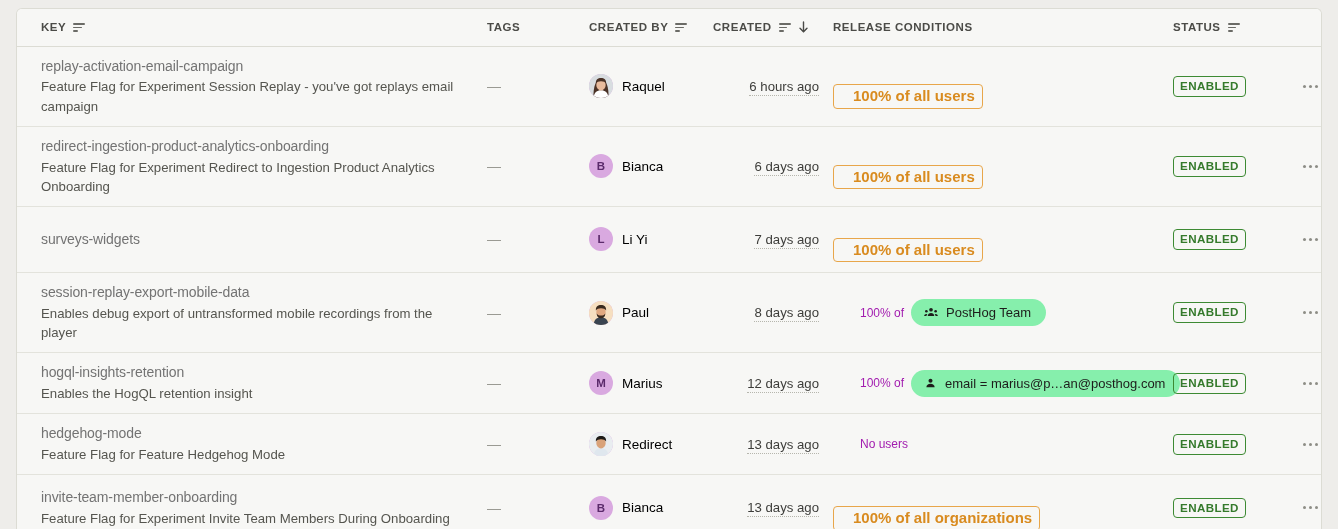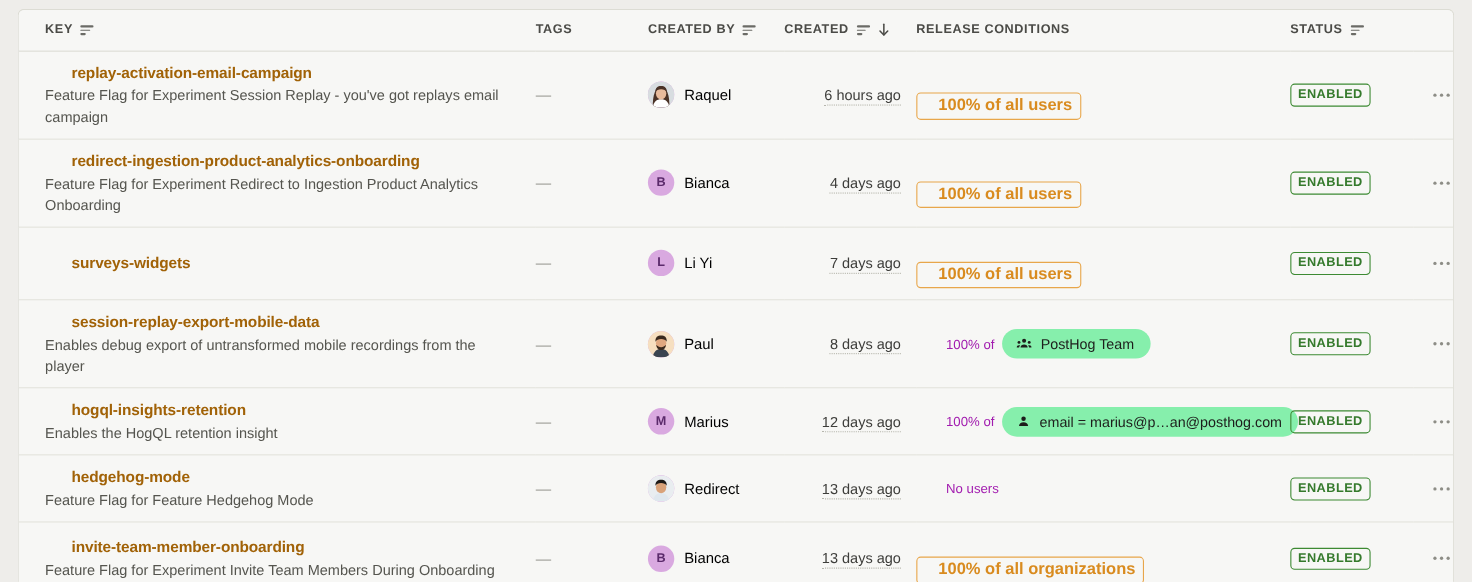--- a/index.html
+++ b/index.html
@@ -64,25 +64,24 @@
   tbody td {
     padding: 10px 8px 10px 0;
     vertical-align: middle;
     font-size: 13.5px;
     color: #2d2d2b;
     background: #f7f7f5;
   }
   td.c-key { padding-left: 24px; padding-right: 22px; }
   .flag-key {
     font-size: 14px;
-    font-weight: bold;
-    color: #a16207;
+    font-weight: normal;
+    color: #737373;
     letter-spacing: -0.1px;
     line-height: 1.35;
-    margin-left: 24px;
   }
   .flag-desc {
     font-size: 13.2px;
     color: #55554f;
     line-height: 1.45;
     margin-top: 2px;
   }
   .dash { color: #9a9a93; font-size: 14px; }
   
   .createdby { display: flex; align-items: center; gap: 9px; }
@@ -259,21 +258,21 @@
             </td>
             <td class="c-tags"><span class="dash">—</span></td>
             <td class="c-createdby">
               <div class="createdby">
                 <div class="avatar">
                   <span>B</span>
                 </div>
                 <span class="createdby-name">Bianca</span>
               </div>
             </td>
-            <td class="c-created"><span class="ago">4 days ago</span></td>
+            <td class="c-created"><span class="ago">6 days ago</span></td>
             <td class="c-release">
               <div class="release">
                 <span class="badge-outline">100% of all users</span>
               </div>
             </td>
             <td class="c-status"><span class="status-badge">ENABLED</span></td>
             <td class="c-actions"><div class="more-btn">
                 <span></span>
                 <span></span>
                 <span></span>

